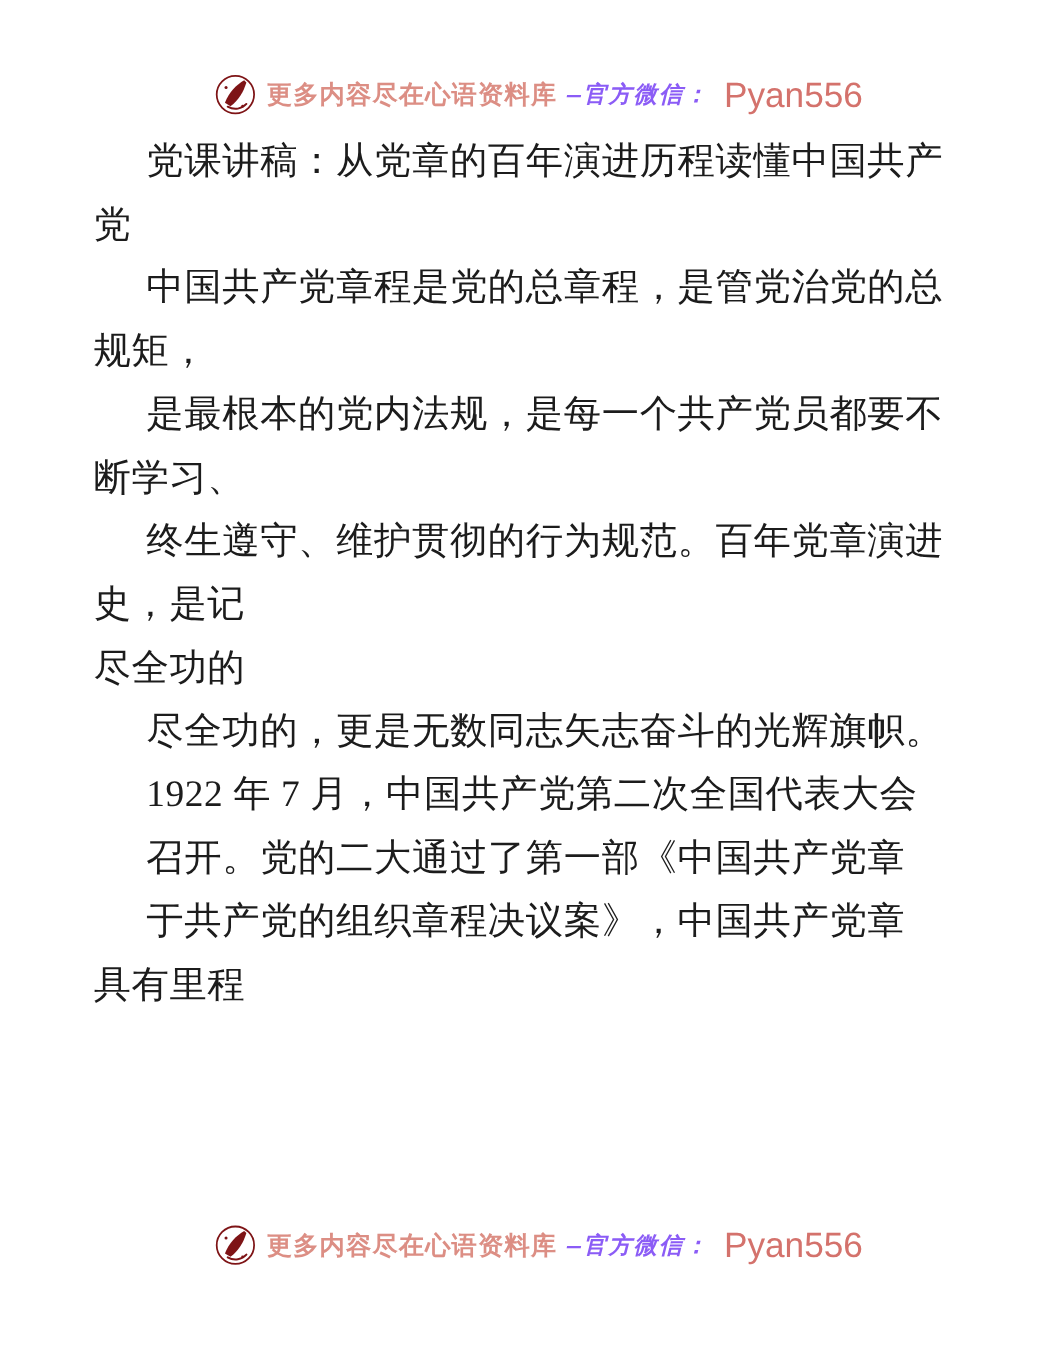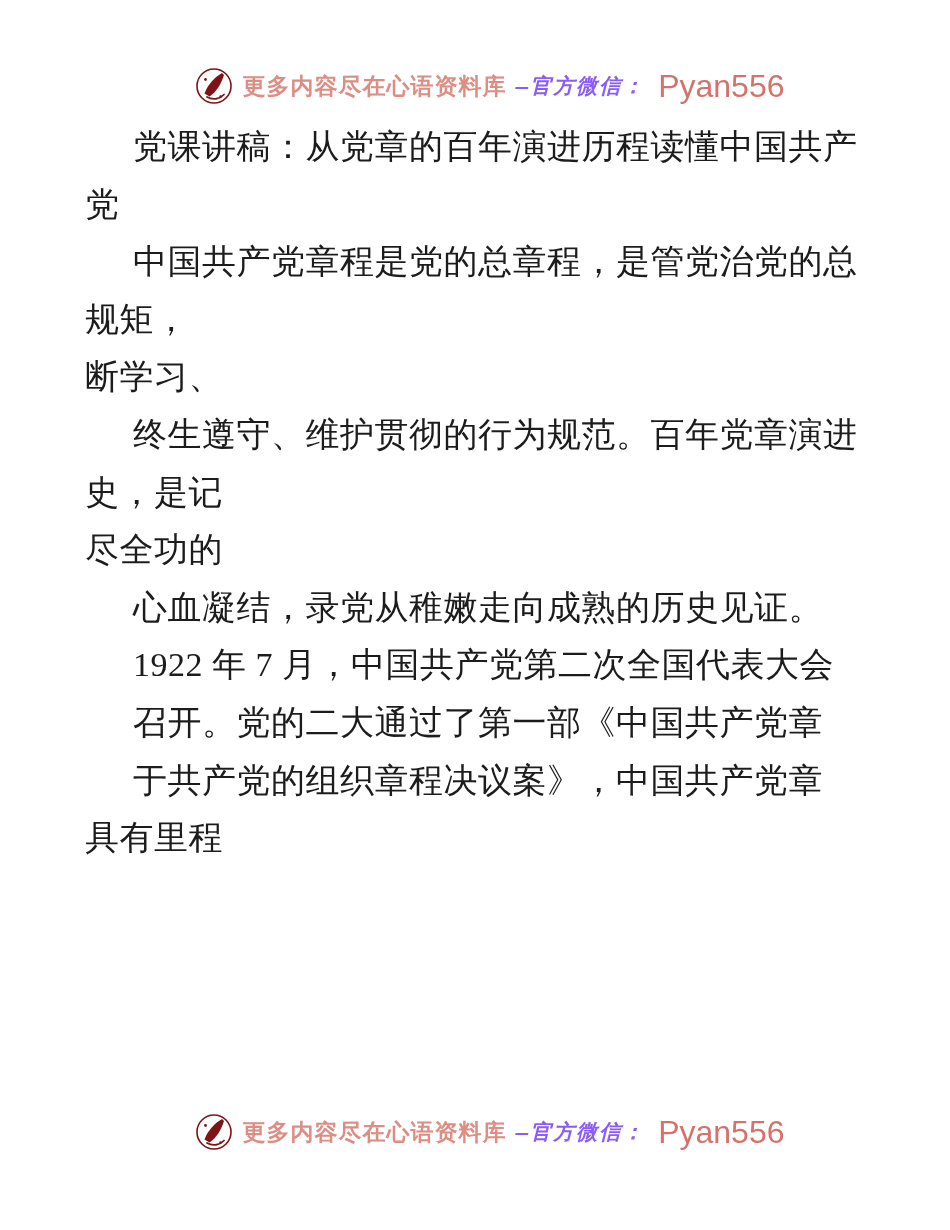--- a/index.html
+++ b/index.html
@@ -90,25 +90,26 @@
     <span class="wm-brand">更多内容尽在心语资料库</span>
       <span class="wm-label">—官方微信：</span>
       <span class="wm-id">Pyan556</span>
   </div>
 
   <div class="content">
     <div class="line indent">党课讲稿：从党章的百年演进历程读懂中国共产</div>
     <div class="line">党</div>
     <div class="line indent">中国共产党章程是党的总章程，是管党治党的总</div>
     <div class="line">规矩，</div>
+    <div class="line indent">是最根本的党内法规，是每一个共产党员都要不</div>
     <div class="line">断学习、</div>
     <div class="line indent">终生遵守、维护贯彻的行为规范。百年党章演进</div>
     <div class="line">史，是记</div>
     <div class="line">尽全功的</div>
-    <div class="line indent">心血凝结，录党从稚嫩走向成熟的历史见证。</div>
+    <div class="line indent">尽全功的，更是无数同志矢志奋斗的光辉旗帜。</div>
     <div class="line indent">1922 年 7 月，中国共产党第二次全国代表大会</div>
     <div class="line indent">召开。党的二大通过了第一部《中国共产党章</div>
     <div class="line indent">于共产党的组织章程决议案》，中国共产党章</div>
     <div class="line">具有里程</div>
   </div>
 
   <div class="watermark footer">
     <svg class="wm-logo" viewBox="0 0 40 40" aria-hidden="true">
       <circle cx="20" cy="20" r="17" fill="#ffffff" stroke="#7E1416" stroke-width="1.6"></circle>
       <path d="M28 7 C21 11 14 18 10.5 27.5 L15.5 30.5 C23 25.5 27.5 17 30 9 Z" fill="#7E1416"></path>

